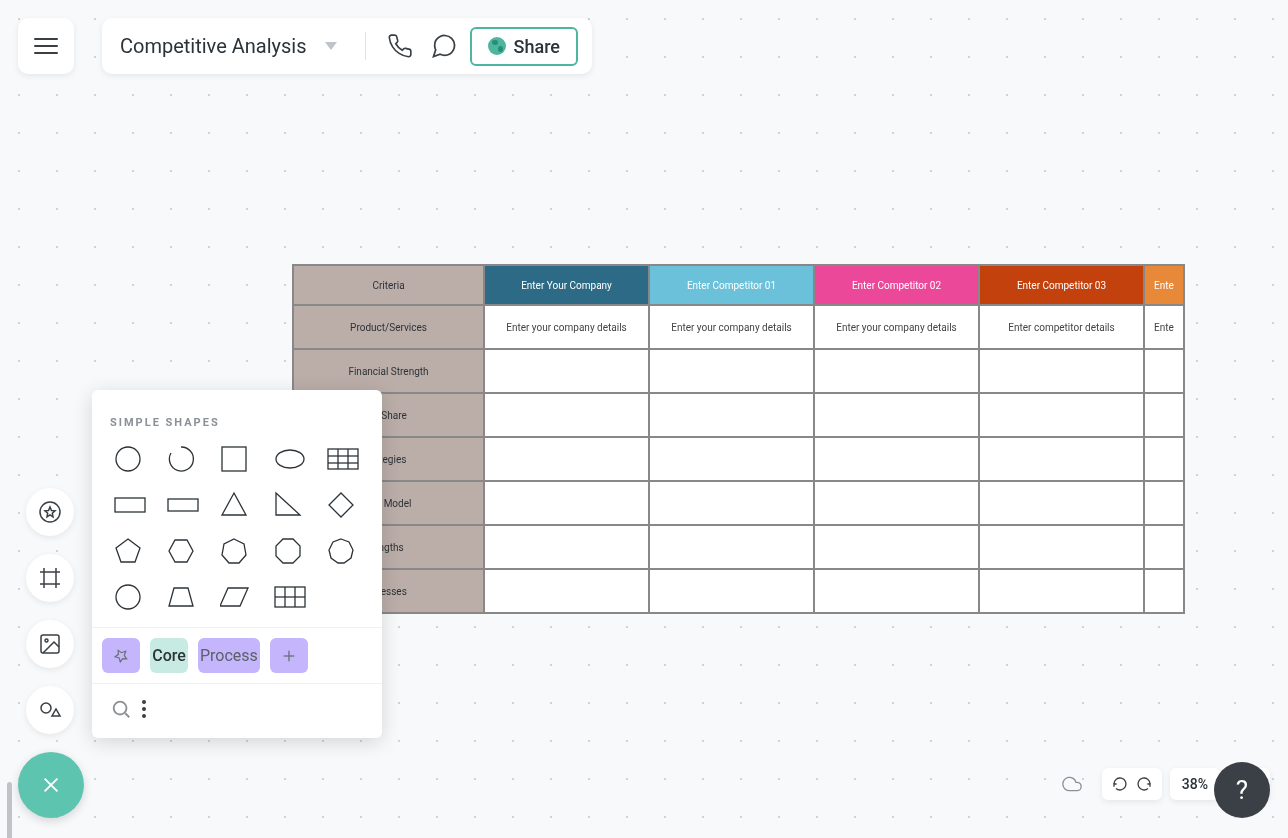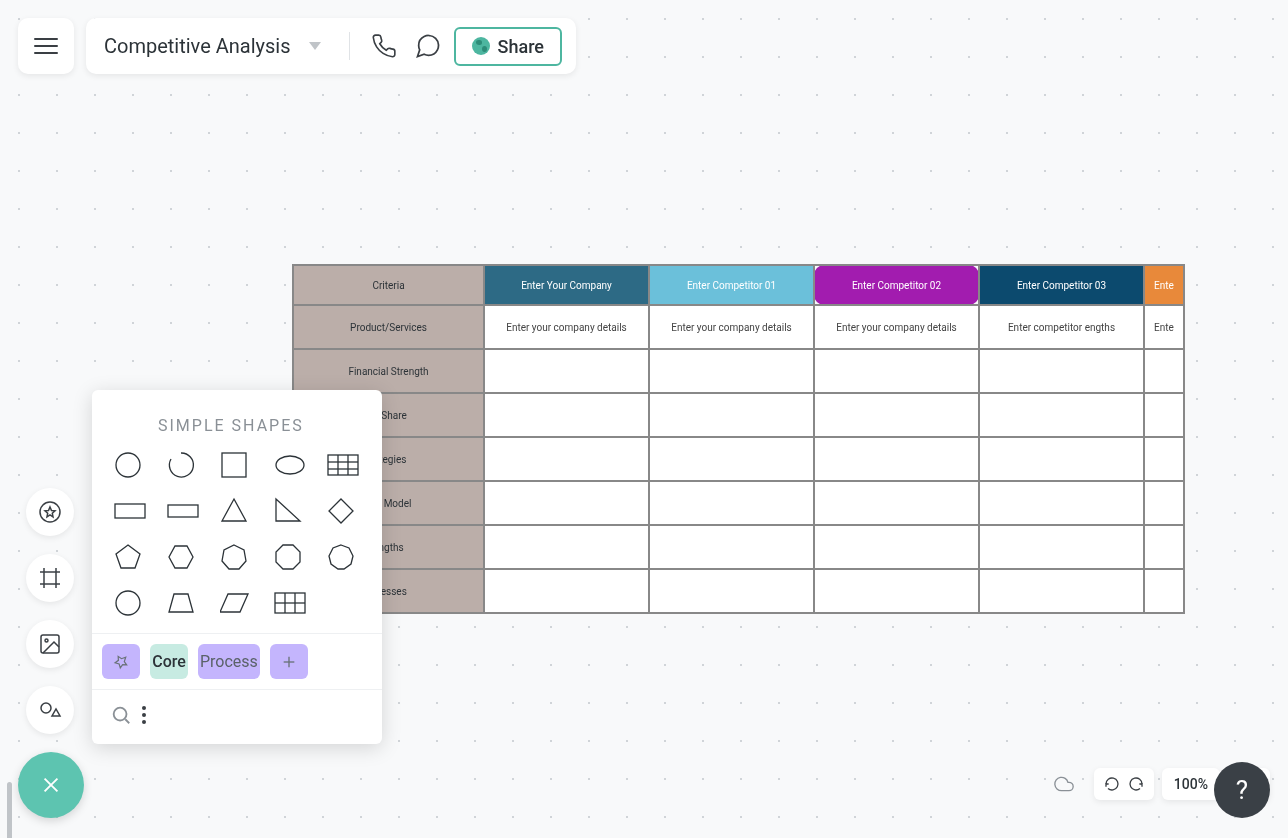--- a/index.html
+++ b/index.html
@@ -22,21 +22,21 @@
   background-position: 0 0;
   z-index: 0;
 }
 
 
 .topbar {
   position: absolute;
   top: 18px;
   left: 18px;
   display: flex;
-  gap: 12px;
+  gap: 28px;
   z-index: 10;
 }
 .menu-btn {
   width: 56px;
   height: 56px;
   background: #fff;
   border-radius: 10px;
   box-shadow: 0 2px 6px rgba(0,0,0,0.08);
   display: flex;
   align-items: center;
@@ -208,26 +208,25 @@
   left: 92px;
   top: 390px;
   width: 290px;
   background: #fff;
   border-radius: 6px;
   box-shadow: 0 4px 20px rgba(0,0,0,0.15);
   z-index: 30;
   padding: 16px 0 0 0;
 }
 .panel-title {
-  font-size: 16px;
+  font-size: 11px;
   letter-spacing: 2px;
   color: #8a9096;
   padding: 10px 18px 8px;
-  font-weight: 400;
-  margin-left: 48px;
+  font-weight: 700;
 }
 .shapes-grid {
   display: grid;
   grid-template-columns: repeat(5, 1fr);
   gap: 14px 12px;
   padding: 6px 18px 14px;
 }
 .shape-cell {
   width: 40px;
   height: 32px;
@@ -371,32 +370,32 @@
   </div>
 </div>
 
 <div class="canvas">
   <table class="comp-table">
     <thead>
       <tr id="header-row">
           <th class="col-1 row-label" style="background: rgb(187, 174, 169); color: rgb(44, 51, 56);">Criteria</th>
           <th class="col-2" style="background: rgb(45, 106, 133);">Enter Your Company</th>
           <th class="col-3" style="background: rgb(107, 192, 218);">Enter Competitor 01</th>
-          <th class="col-4" style="background: #a21caf; border-radius: 10px;">Enter Competitor 02</th>
-          <th class="col-5" style="background: #0c4a6e;">Enter Competitor 03</th>
+          <th class="col-4" style="background: #ec4899;">Enter Competitor 02</th>
+          <th class="col-5" style="background: #c2410c;">Enter Competitor 03</th>
           <th class="col-6" style="background: rgb(232, 137, 58); width: 40px;">Ente</th>
         </tr>
     </thead>
     <tbody id="table-body">
         <tr>
           <td class="row-label">Product/Services</td>
           <td>Enter your company details</td>
           <td>Enter your company details</td>
           <td>Enter your company details</td>
-          <td>Enter competitor engths</td>
+          <td>Enter competitor details</td>
           <td style="width: 40px;">Ente</td>
         </tr>
         <tr>
           <td class="row-label">Financial Strength</td>
           <td></td>
           <td></td>
           <td></td>
           <td></td>
           <td style="width: 40px;"></td>
         </tr>
@@ -625,21 +624,21 @@
   <div class="br-btn" style="gap:8px;">
     <svg width="16" height="16" viewBox="0 0 24 24" fill="none" stroke="#3a3f44" stroke-width="2">
       <path d="M3 12a9 9 0 1 1 3 6.7"></path>
         <polyline points="3 16 3 12 7 12"></polyline>
     </svg>
     <svg width="16" height="16" viewBox="0 0 24 24" fill="none" stroke="#3a3f44" stroke-width="2">
       <path d="M21 12a9 9 0 1 0-3 6.7"></path>
         <polyline points="21 16 21 12 17 12"></polyline>
     </svg>
   </div>
-  <div class="br-btn zoom-display">100%</div>
+  <div class="br-btn zoom-display">38%</div>
   <div class="br-btn">
     <svg width="22" height="16" viewBox="0 0 28 18" fill="none" stroke="#3a3f44" stroke-width="1.4">
       <rect x="1" y="1" width="26" height="16" rx="2"></rect>
       <line x1="5" y1="6" x2="7" y2="6"></line>
         <line x1="9" y1="6" x2="11" y2="6"></line>
         <line x1="13" y1="6" x2="15" y2="6"></line>
         <line x1="17" y1="6" x2="19" y2="6"></line>
         <line x1="21" y1="6" x2="23" y2="6"></line>
       <line x1="6" y1="12" x2="22" y2="12"></line>
     </svg>

